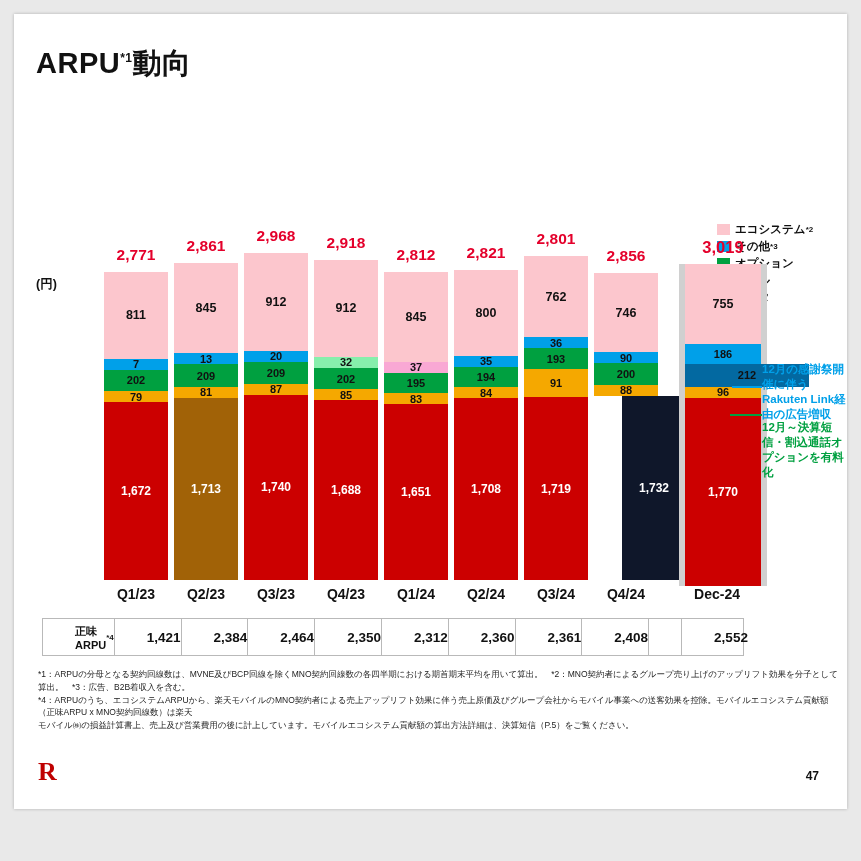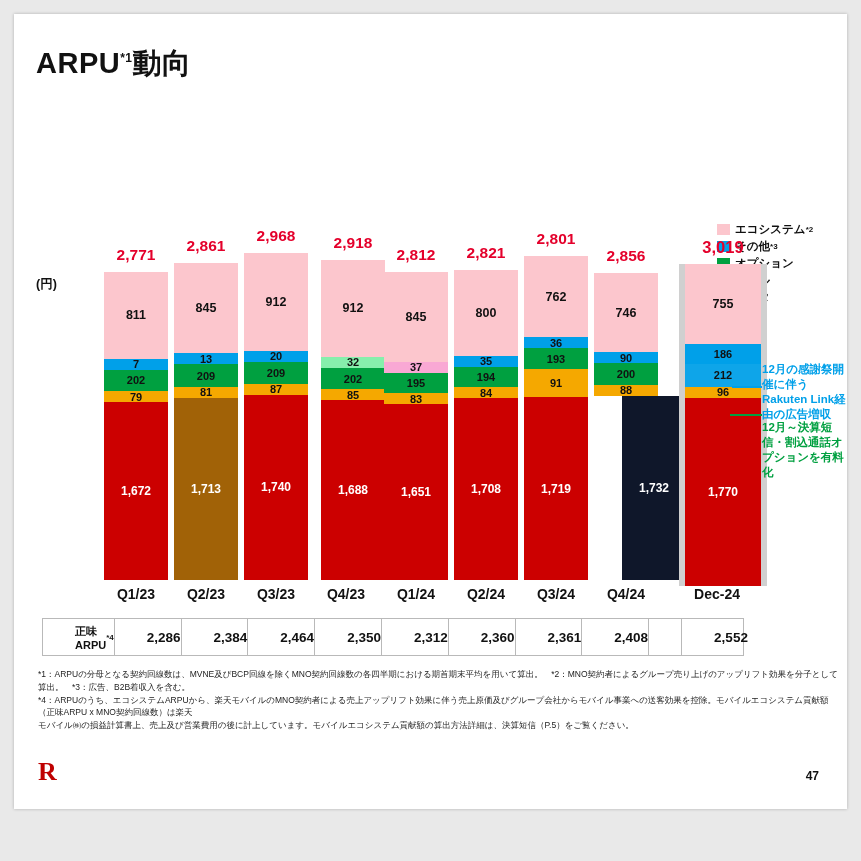--- a/index.html
+++ b/index.html
@@ -176,21 +176,21 @@
           <div class="seg option" style="height: 22.2484px; background: rgb(0, 160, 64);">
             <span>209</span>
           </div>
           <div class="seg call" style="height: 11px; background: rgb(245, 168, 0);">
             <span>87</span>
           </div>
           <div class="seg data" style="height: 185.226px; background: rgb(204, 0, 0);">
             <span>1,740</span>
           </div>
         </div>
-        <div class="bargroup" style="left: 210px; margin-left: 7px;">
+        <div class="bargroup" style="left: 210px;">
           <div class="total">2,918</div>
           <div class="seg eco" style="height: 97.0839px; background: rgb(252, 198, 205);">
             <span>912</span>
           </div>
           <div class="seg other" style="height: 11px; background: #86efac;">
             <span>32</span>
           </div>
           <div class="seg option" style="height: 21.5032px; background: rgb(0, 160, 64);">
             <span>202</span>
           </div>
@@ -274,21 +274,21 @@
           </div>
         </div>
         <div class="bargroup hl" style="left: 575px; justify-content: center;">
           <div class="total big">3,019</div>
           <div class="seg eco" style="height: 80.371px; background: rgb(252, 198, 205);">
             <span>755</span>
           </div>
           <div class="seg other" style="height: 19.8px; background: rgb(0, 160, 233);">
             <span>186</span>
           </div>
-          <div class="seg option" style="height: 22.5677px; background: #0ea5e9;">
+          <div class="seg option" style="height: 22.5677px; background: #0369a1; padding-left: 48px;">
             <span>212</span>
           </div>
           <div class="seg call" style="height: 11px; background: rgb(245, 168, 0);">
             <span>96</span>
           </div>
           <div class="seg data" style="height: 188.419px; background: rgb(204, 0, 0);">
             <span>1,770</span>
           </div>
         </div>
       </div>
@@ -308,21 +308,21 @@
   <div class="callout" style="left:748px;top:348px;width:86px;">12月の感謝祭開催に伴うRakuten Link経由の広告増収</div>
   <div class="cline" style="left:718px;top:372px;width:30px;"></div>
   <div class="callout green" style="left:748px;top:406px;width:86px;">12月～決算短信・割込通話オプションを有料化</div>
   <div class="cline green" style="left:716px;top:400px;width:32px;"></div>
 
   <div class="tbl" id="tbl">
       <div class="cell hdr" style="width: 62px;">
         <span>正味ARPU</span>
         <span class="sup">*4</span>
       </div>
-      <div class="cell" style="width: 63px;">2,286</div>
+      <div class="cell" style="width: 63px;">1,421</div>
       <div class="cell" style="width: 63px;">2,384</div>
       <div class="cell" style="width: 63px;">2,464</div>
       <div class="cell" style="width: 63px;">2,350</div>
       <div class="cell" style="width: 63px;">2,312</div>
       <div class="cell" style="width: 63px;">2,360</div>
       <div class="cell" style="width: 63px;">2,361</div>
       <div class="cell" style="width: 63px;">2,408</div>
       <div class="cell" style="width: 40px;"></div>
       <div class="cell" style="width: 88px;">2,552</div>
     </div>

